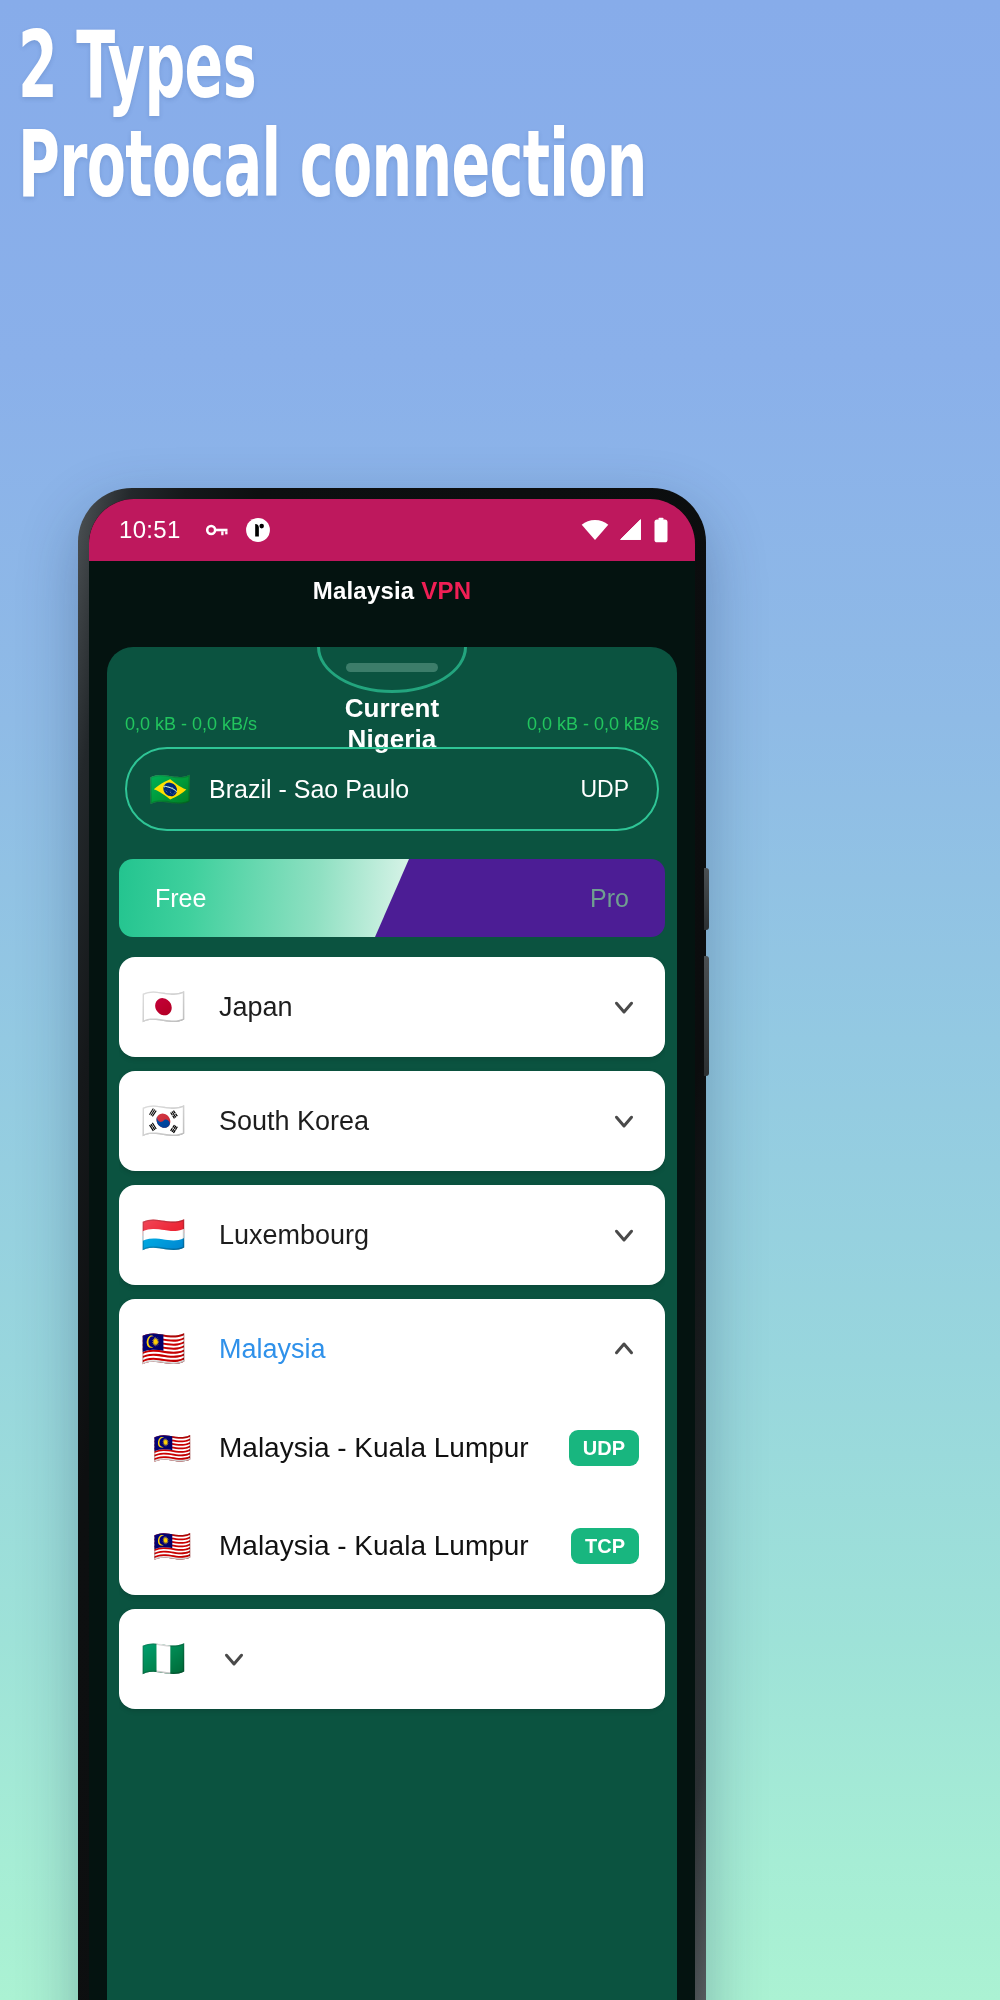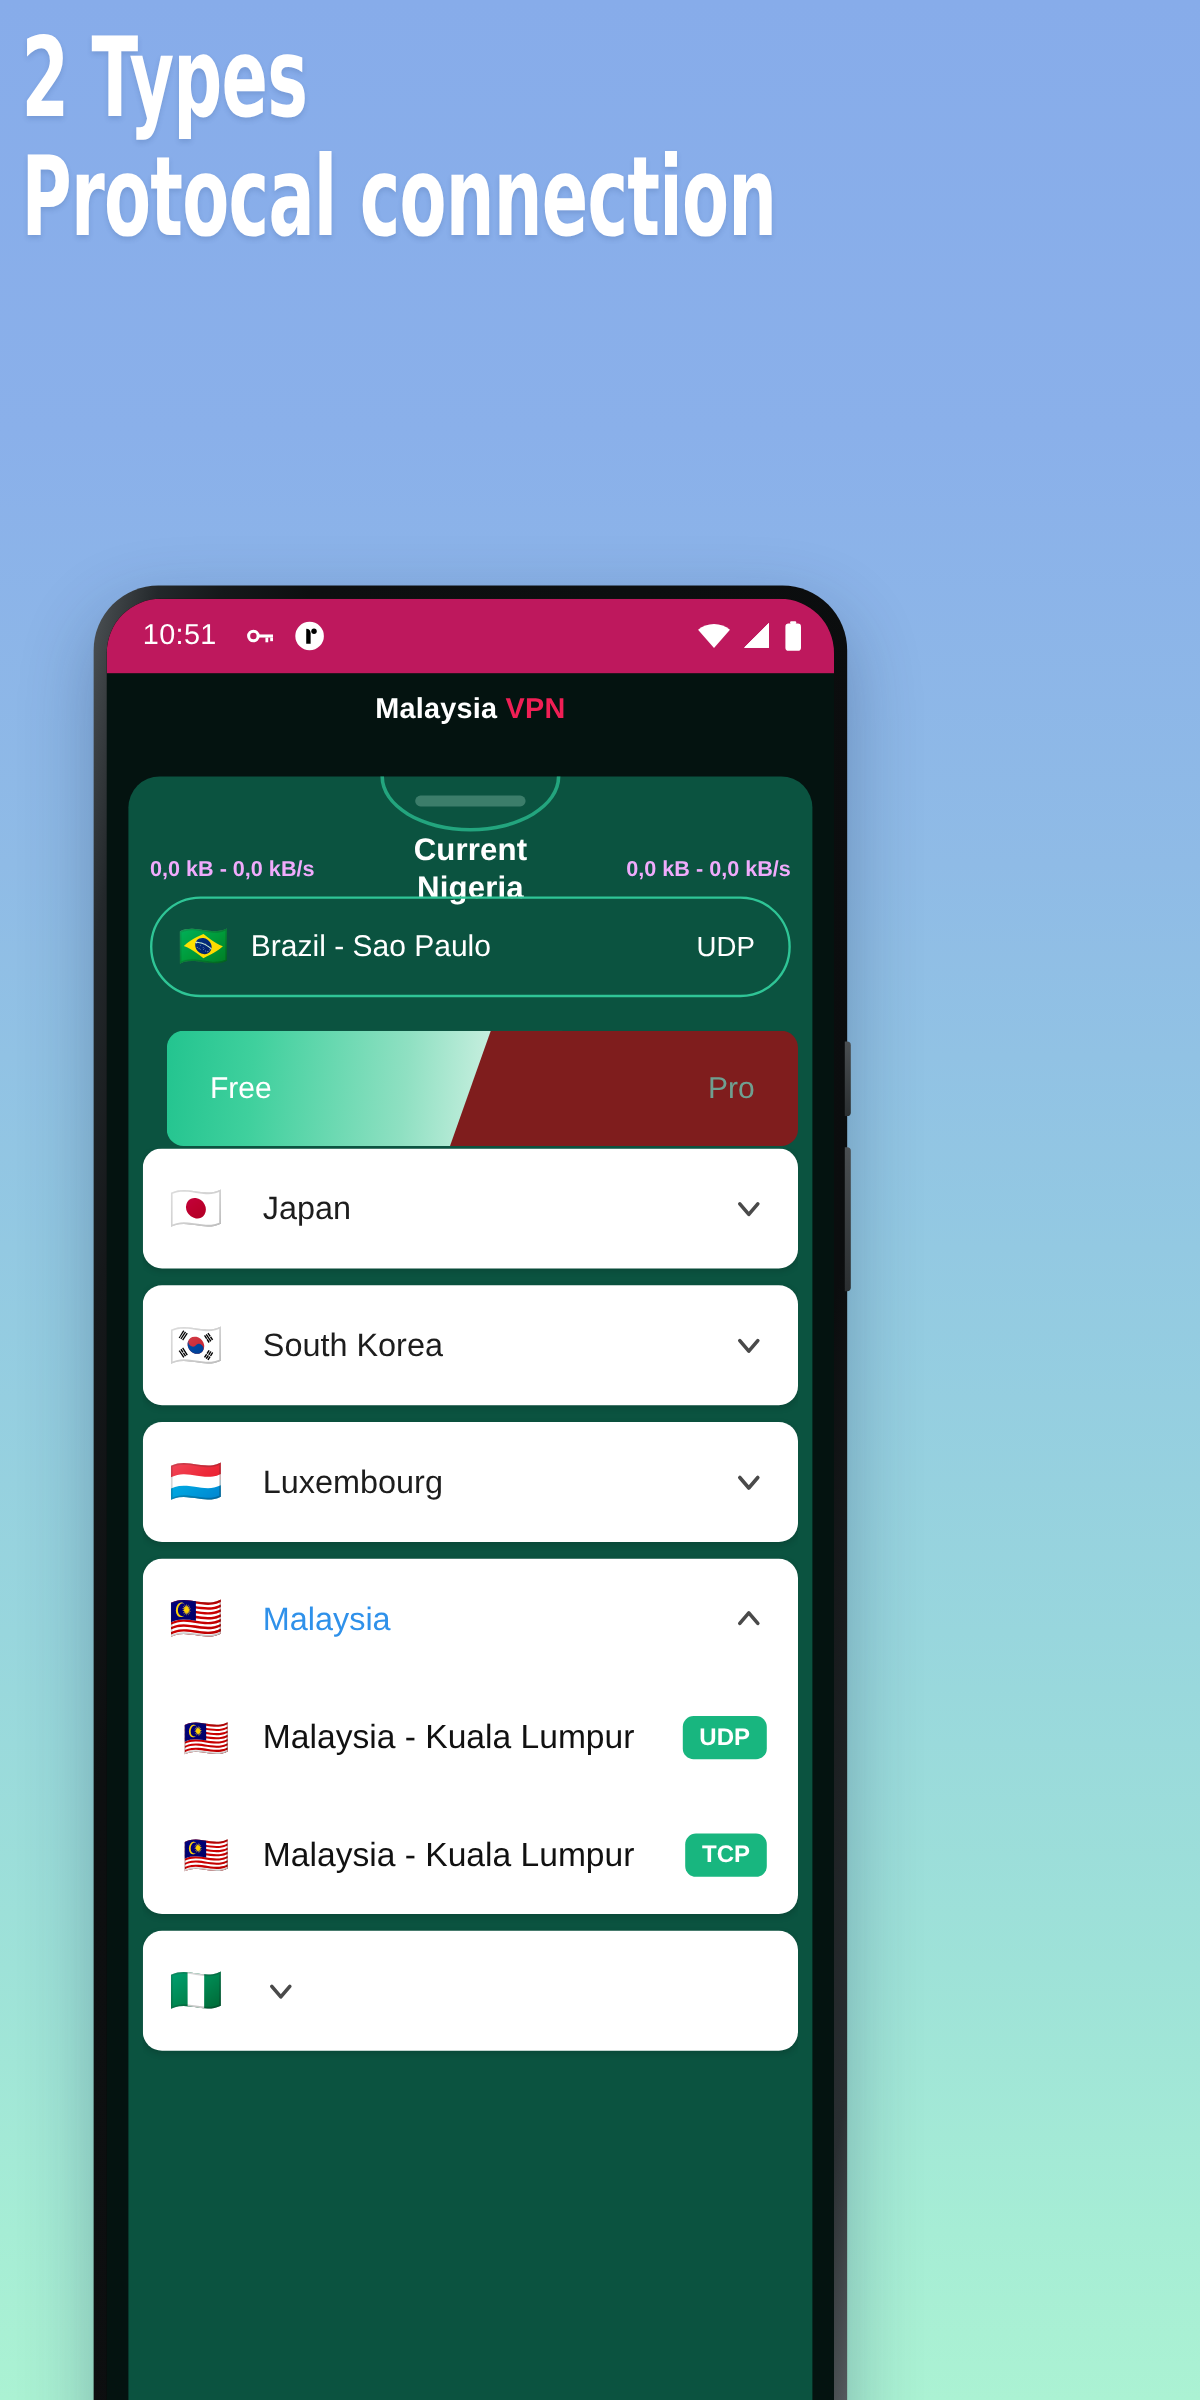--- a/index.html
+++ b/index.html
@@ -141,22 +141,22 @@
   .loc-head {
     position:absolute;
     top:46px; left:0; width:100%;
     display:flex; align-items:center;
     padding:0 18px;
   }
   .speed {
     flex:0 0 auto;
     width:176px;
     font-size:18px;
-    color:#f0abfc;
-    font-weight:700;
+    color:#22c55e;
+    font-weight:400;
   }
   .speed.right { text-align:right; }
   .loc-title {
     flex:1;
     text-align:center;
     font-size:26px;
     font-weight:700;
     color:#ffffff;
     letter-spacing:0.1px;
   }
@@ -177,35 +177,35 @@
   .current-row .proto { color:#ffffff; font-size:23px; font-weight:400; }
 
   
   .tabs {
     position:absolute;
     top:212px; left:12px; right:12px;
     height:78px;
   }
   .tab {
     position:absolute;
-    top:0; height:96px;
-    display:flex; align-items:center;margin-left:20px;
+    top:0; height:78px;
+    display:flex; align-items:center;
   }
   .tab span { font-size:25px; }
   .tab-free {
     left:0; width:330px;
     background: linear-gradient(95deg,#23c48f 0%,#3fd09d 22%,#8fe0c2 60%,#e6f7ef 92%,#f4fbf8 100%);
     border-radius:14px 0 0 14px;
     clip-path: polygon(0 0, 100% 0, calc(100% - 42px) 100%, 0 100%);
     padding-left:36px;
   }
   .tab-free span { color:#ffffff; }
   .tab-pro {
     right:0; width:290px;
-    background:#7f1d1d;
+    background:#4c1d95;
     border-radius:0 14px 14px 0;
     clip-path: polygon(34px 0, 100% 0, 100% 100%, 0 100%);
     justify-content:flex-end;
     padding-right:36px;
   }
   .tab-pro span { color:#6f9f90; }
 
   
   .list {
     position:absolute;

